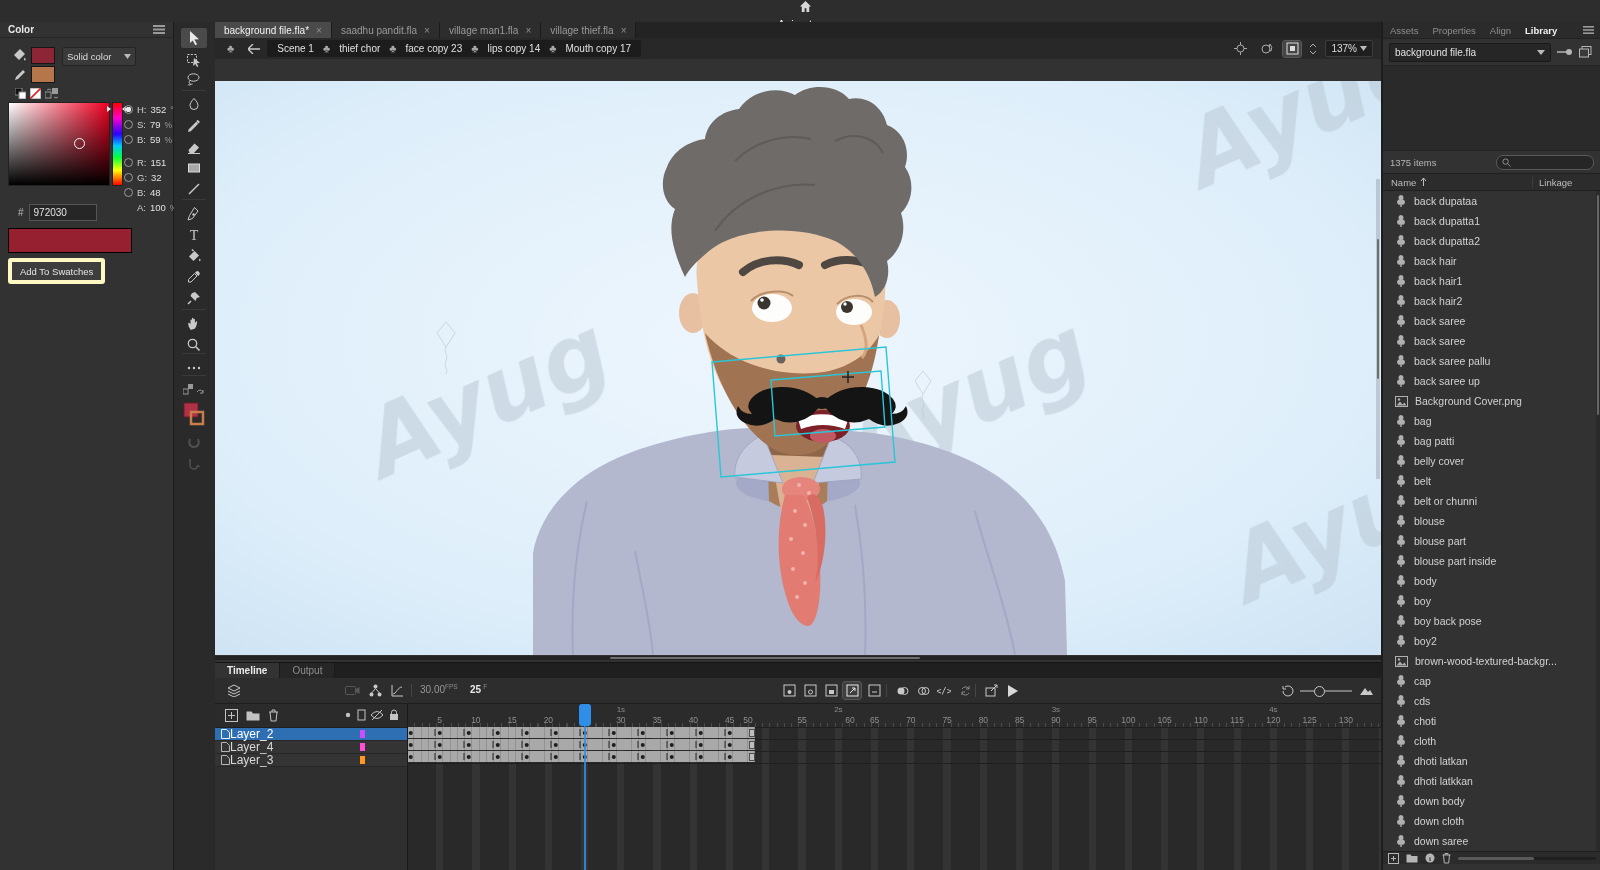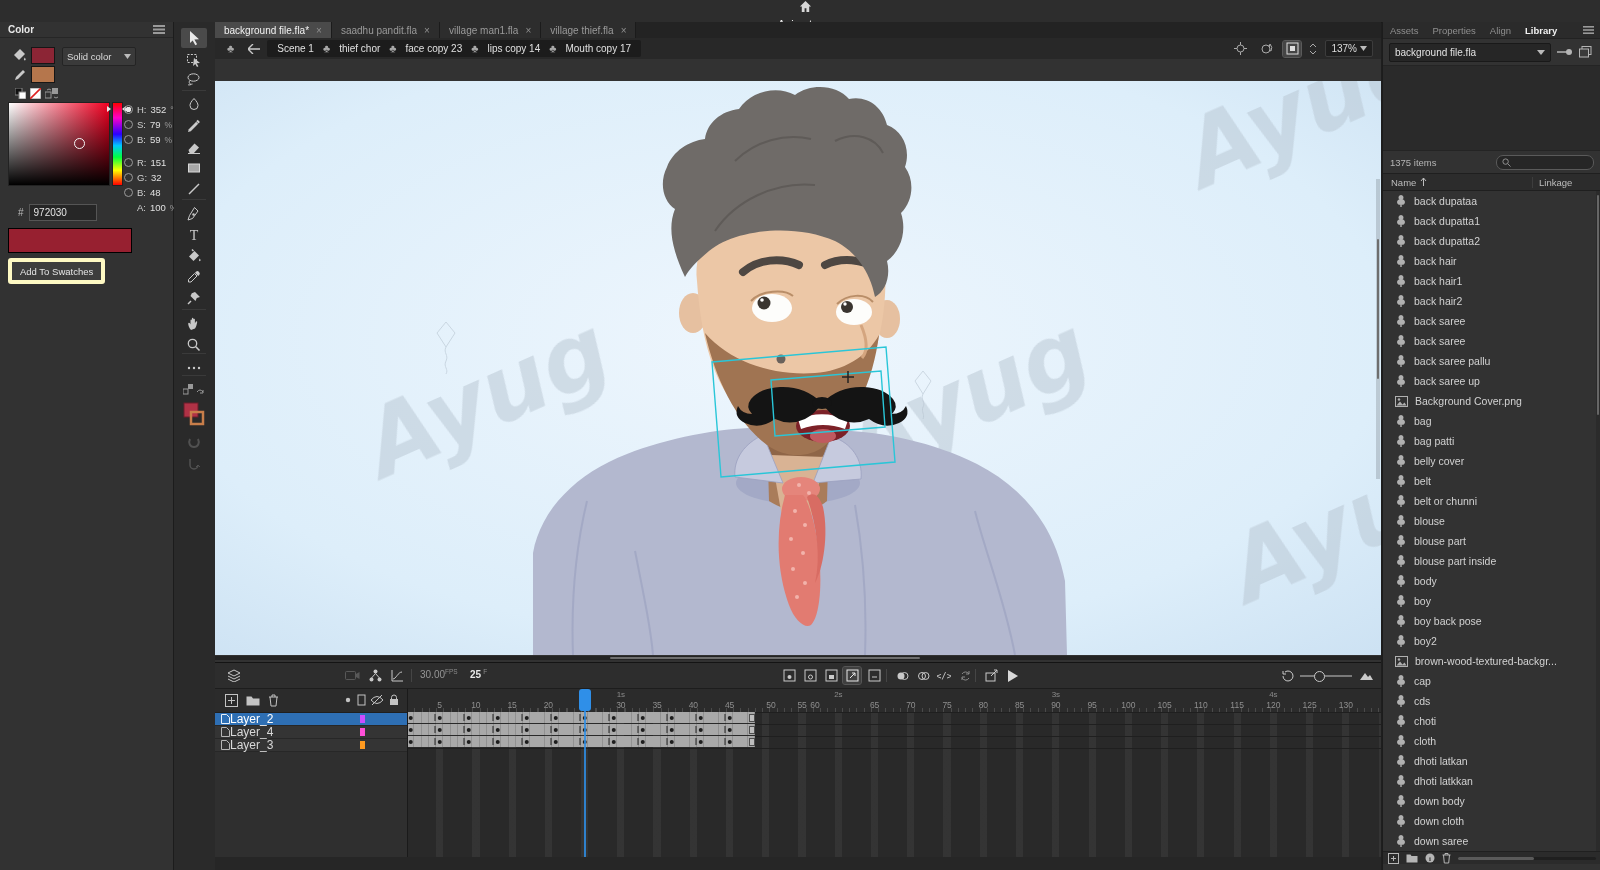--- a/index.html
+++ b/index.html
@@ -576,20 +576,24 @@
       </div>
       <div id="hscroll-canvas" class="abs">
           <span class="thumb"></span>
         </div>
       <div id="vscroll-canvas" class="abs">
           <span class="thumb" style="left:1px;top:60px"></span>
         </div>
     </div>
 
     <div id="timeline" class="abs">
+      <div id="tl-tabs">
+          <span class="tltab active">Timeline</span>
+          <span class="tltab">Output</span>
+        </div>
       <div id="tl-toolbar">
           <div class="tlicon" style="left:10px">
             <svg width="14" height="13" viewBox="0 0 14 13">
               <path d="M1 4l6-3 6 3-6 3zM1 7l6 3 6-3M1 10l6 3 6-3" fill="none" stroke="#c9c9c9"></path>
             </svg>
           </div>
           <div class="tlicon" style="left:128px">
             <svg width="15" height="11" viewBox="0 0 15 11" opacity="0.4">
               <rect x="0.5" y="1.5" width="10" height="8" rx="1" fill="none" stroke="#999"></rect>
               <path d="M11 4l3.5-2v7L11 7z" fill="#999"></path>
@@ -699,23 +703,23 @@
               <div id="ruler-ticks"></div>
               <span class="rlabel" style="left: 32.625px;">5</span>
               <span class="rlabel" style="left: 68.875px;">10</span>
               <span class="rlabel" style="left: 105.125px;">15</span>
               <span class="rlabel" style="left: 141.375px;">20</span>
               <span class="rlabel" style="left: 177.625px;">25</span>
               <span class="rlabel" style="left: 213.875px;">30</span>
               <span class="rlabel" style="left: 250.125px;">35</span>
               <span class="rlabel" style="left: 286.375px;">40</span>
               <span class="rlabel" style="left: 322.625px;">45</span>
-              <span class="rlabel" style="left: 364px; text-align: right;">50</span>
+              <span class="rlabel" style="left: 341px; text-align: right;">50</span>
               <span class="rlabel" style="left: 395.125px;">55</span>
-              <span class="rlabel" style="left: 408px;">60</span>
+              <span class="rlabel" style="left: 443px;">60</span>
               <span class="rlabel" style="left: 467.625px;">65</span>
               <span class="rlabel" style="left: 503.875px;">70</span>
               <span class="rlabel" style="left: 540.125px;">75</span>
               <span class="rlabel" style="left: 576.375px;">80</span>
               <span class="rlabel" style="left: 612.625px;">85</span>
               <span class="rlabel" style="left: 648.875px;">90</span>
               <span class="rlabel" style="left: 685.125px;">95</span>
               <span class="rlabel" style="left: 721.375px;">100</span>
               <span class="rlabel" style="left: 757.625px;">105</span>
               <span class="rlabel" style="left: 793.875px;">110</span>

